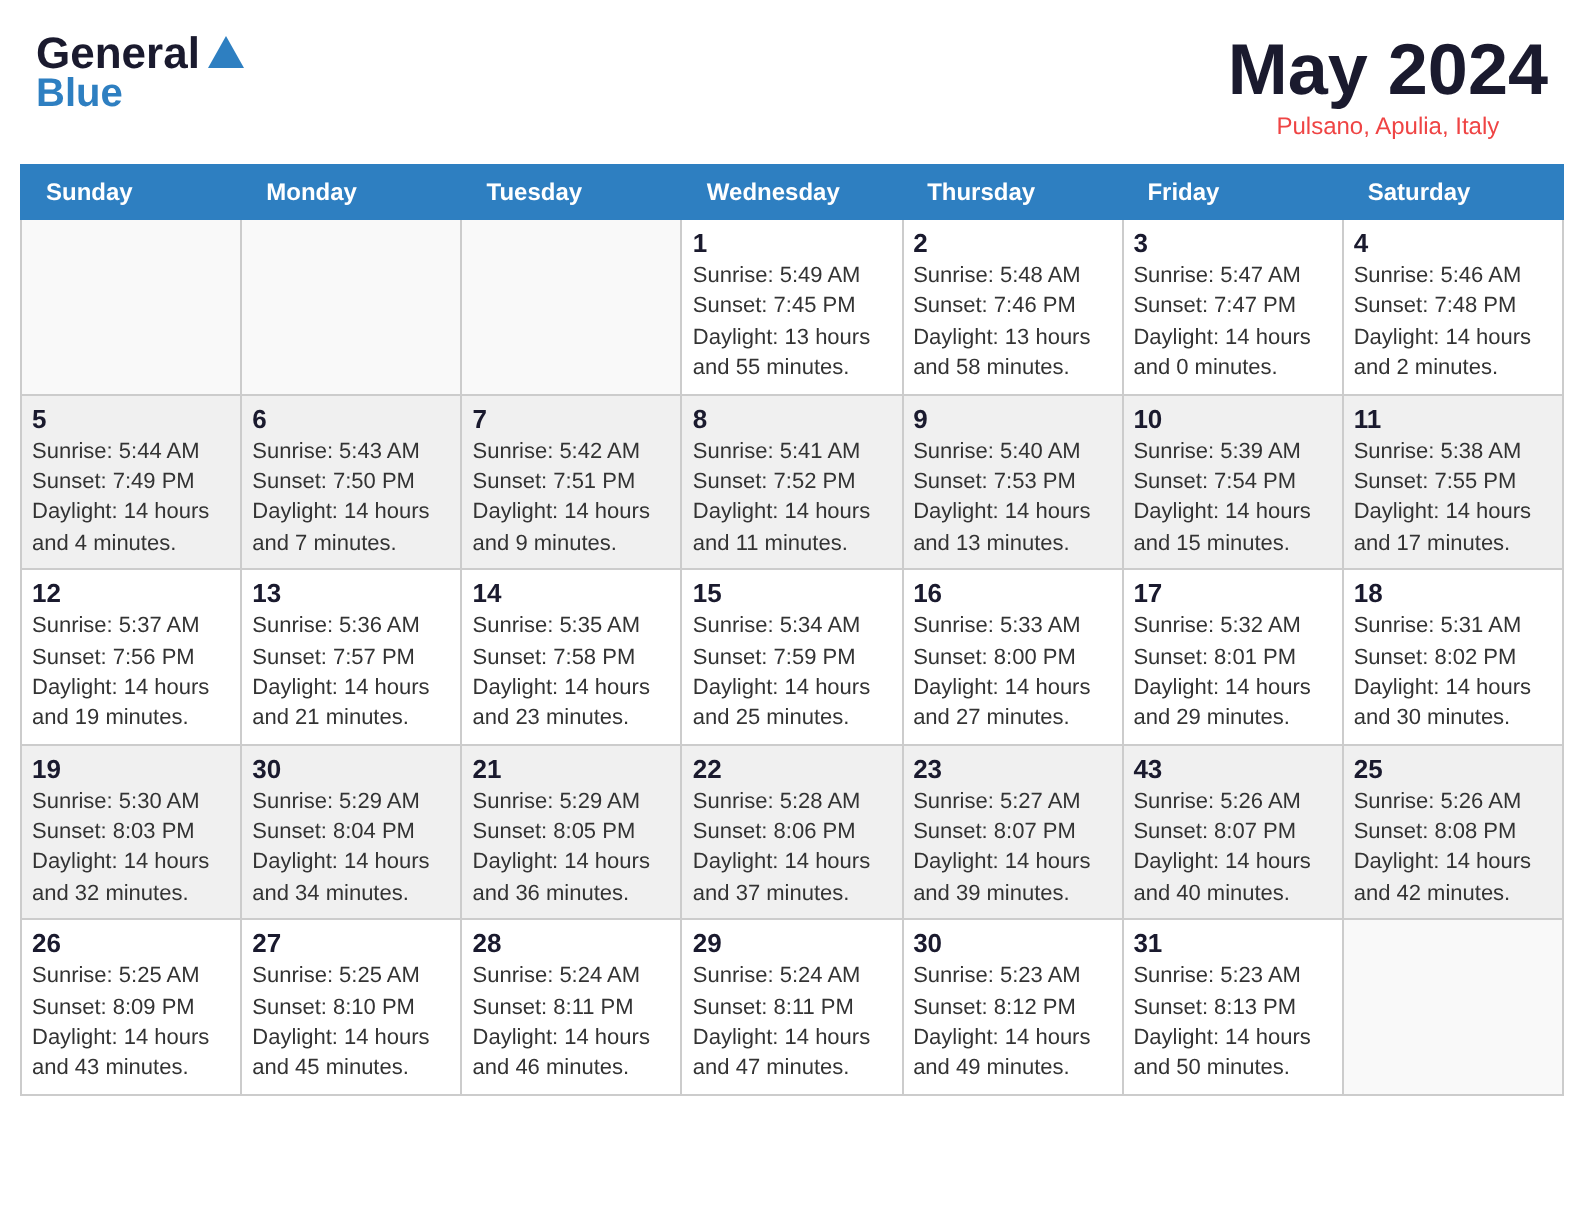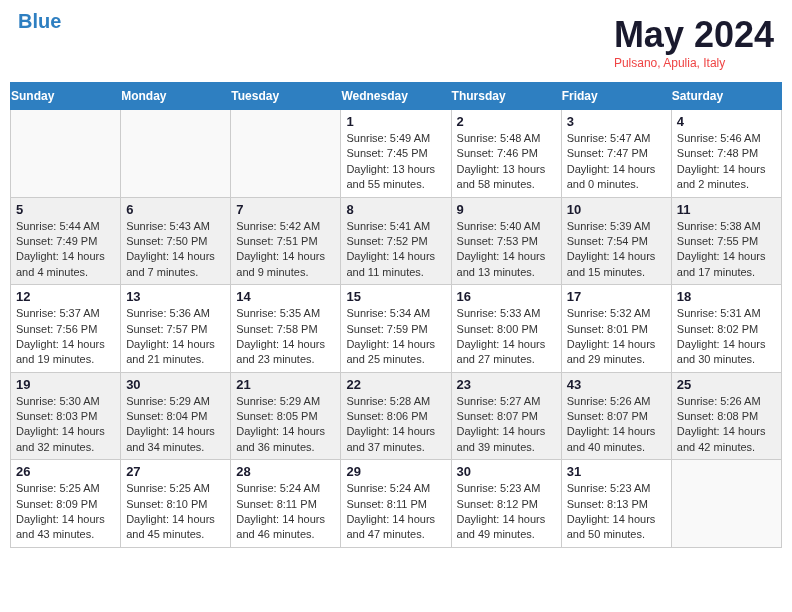--- a/index.html
+++ b/index.html
@@ -16,42 +16,42 @@
       align-items: flex-start;
       margin-bottom: 8px;
       padding: 4px 8px;
     }
     .logo {
       display: flex;
       flex-direction: column;
       align-items: flex-start;
     }
     .title-block {
-      text-align: left;
+      text-align: center;
     }
     .month-title {
       font-size: 36px;
       font-weight: bold;
       color: #1a1a2e;
     }
     .location-title {
       font-size: 12px;
       color: #ef4444;
     }
     table {
       width: 100%;
       border-collapse: collapse;
       table-layout: fixed;
     }
     th {
       background-color: #2e7fc1;
       color: #fff;
       font-size: 12px;
       font-weight: bold;
-      padding: 6px 0;
+      padding: 6px 12px;
       text-align: left;
       border: 1px solid #2e7fc1;
     }
     td {
       border: 1px solid #ccc;
       vertical-align: top;
       padding: 4px 5px;
       height: 80px;
       background: #fff;
     }
@@ -72,20 +72,26 @@
     }
     .row-shaded td {
       background-color: #f0f0f0;
     }
   </style>
 </head>
 <body>
 
 <div class="header">
   <div class="logo">
+    <div style="display:flex;align-items:center;">
+      <span style="font-size:22px;font-weight:bold;color:#1a1a2e;">General</span>
+      <svg width="22" height="22" viewBox="0 0 22 22" style="margin-left:2px;">
+        <polygon points="11,2 20,18 2,18" fill="#2e7fc1"></polygon>
+      </svg>
+    </div>
     <span style="font-size:20px;font-weight:bold;color:#2e7fc1;margin-top:-4px;">Blue</span>
   </div>
   <div class="title-block">
     <div class="month-title">May 2024</div>
     <div class="location-title">Pulsano, Apulia, Italy</div>
   </div>
 </div>
 
 <table>
   <thead>

